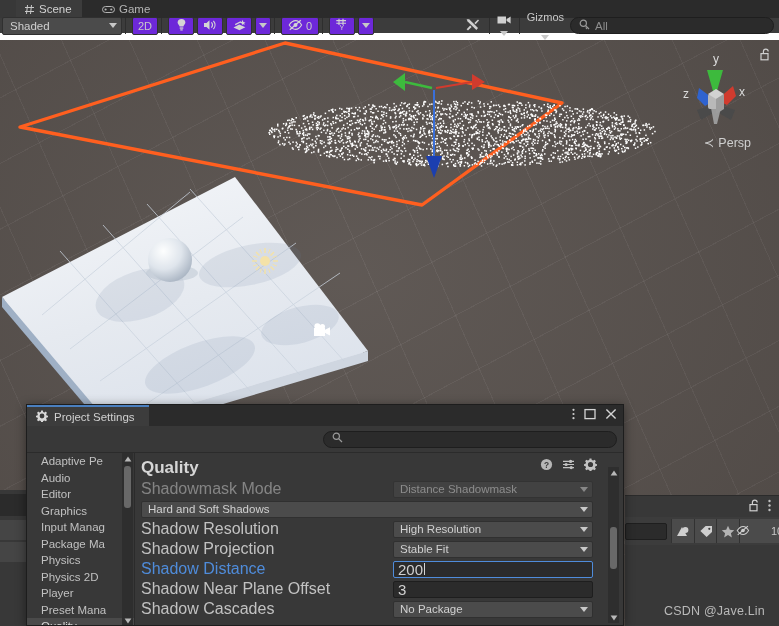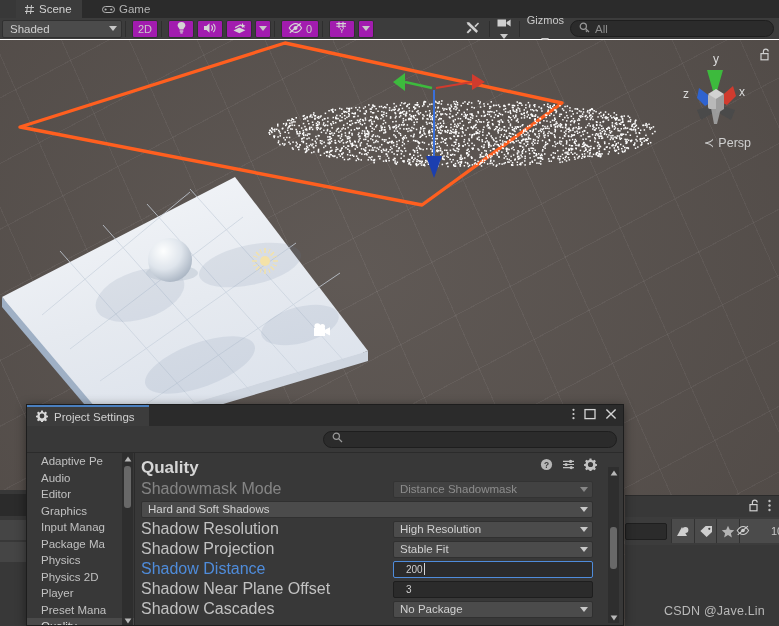--- a/index.html
+++ b/index.html
@@ -29,26 +29,26 @@
   .tab svg { display: block; }
   .kebab-top {
     position: absolute; right: 4px; top: 0; height: 18px; width: 14px;
     display: flex; align-items: center; justify-content: center;
   }
 
   
   .scenebar {
     position: absolute; left: 0; top: 18px; width: 779px; height: 22px;
     background: #3c3c3c;
-    border-bottom: 1px solid #ffffff;
+    border-bottom: 7px solid #ffffff;
     display: flex; align-items: center;
   }
   .tb-btn {
     height: 18px; display: flex; align-items: center; justify-content: center;
-    background: #a21caf; border: 1px solid #303030; border-radius: 2px;
+    background: #6d28d9; border: 1px solid #303030; border-radius: 2px;
     color: #c9c9c9; font-size: 11px; margin-left: 3px;
     padding: 0 4px;
   }
   .tb-flat {
     height: 18px; display: flex; align-items: center; justify-content: center;
     background: transparent; color: #c9c9c9; font-size: 11px;
     padding: 0 4px;
     flex-direction: column;
   }
   .dropdown {
@@ -171,22 +171,22 @@
   .row { display:flex; align-items:center; height:20px; margin-bottom:0px; }
   .row .lbl { width:252px; font-size:16px; color:#c2c2c2; }
   .row .lbl.sel { color:#4f8cdb; }
   .ddv {
     flex: 1; height:17px; background:#4b4b4b; border:1px solid #303030; border-radius:2px;
     display:flex; align-items:center; justify-content:space-between; padding:0 4px 0 6px;
     font-size:11.5px; color:#d0d0d0;
   }
   .txtv {
     flex:1; height:17px; background:#2b2b2b; border:1px solid #1e1e1e; border-radius:2px;
-    display:flex; align-items:center; padding:0 12px;
-    font-size:10px; color:#d0d0d0;
+    display:flex; align-items:center; padding:0 4px;
+    font-size:15px; color:#d0d0d0;
   }
   .txtv.focus { border:1px solid #4f8cdb; background:#2b2b2b; }
   .caretbar { display:inline-block; width:1px; height:12px; background:#d6d6d6; margin-left:1px; }
   .section { font-size:12px; color:#d2d2d2; font-weight:bold; padding:8px 0 0 6px; }
   .rscroll { position:absolute; right:4px; top:14px; width:11px; height:156px; background:#2e2e2e;}
   .rscroll .thumb { position:absolute; left:2px; top:60px; width:7px; height:42px; background:#686868; border-radius:3px;}
   .rscroll .up,.rscroll .dn{position:absolute;left:0;width:11px;height:11px;display:flex;align-items:center;justify-content:center;}
   .rscroll .up{top:0;} .rscroll .dn{bottom:0;}
   .dim { opacity:.55; }
 </style>

